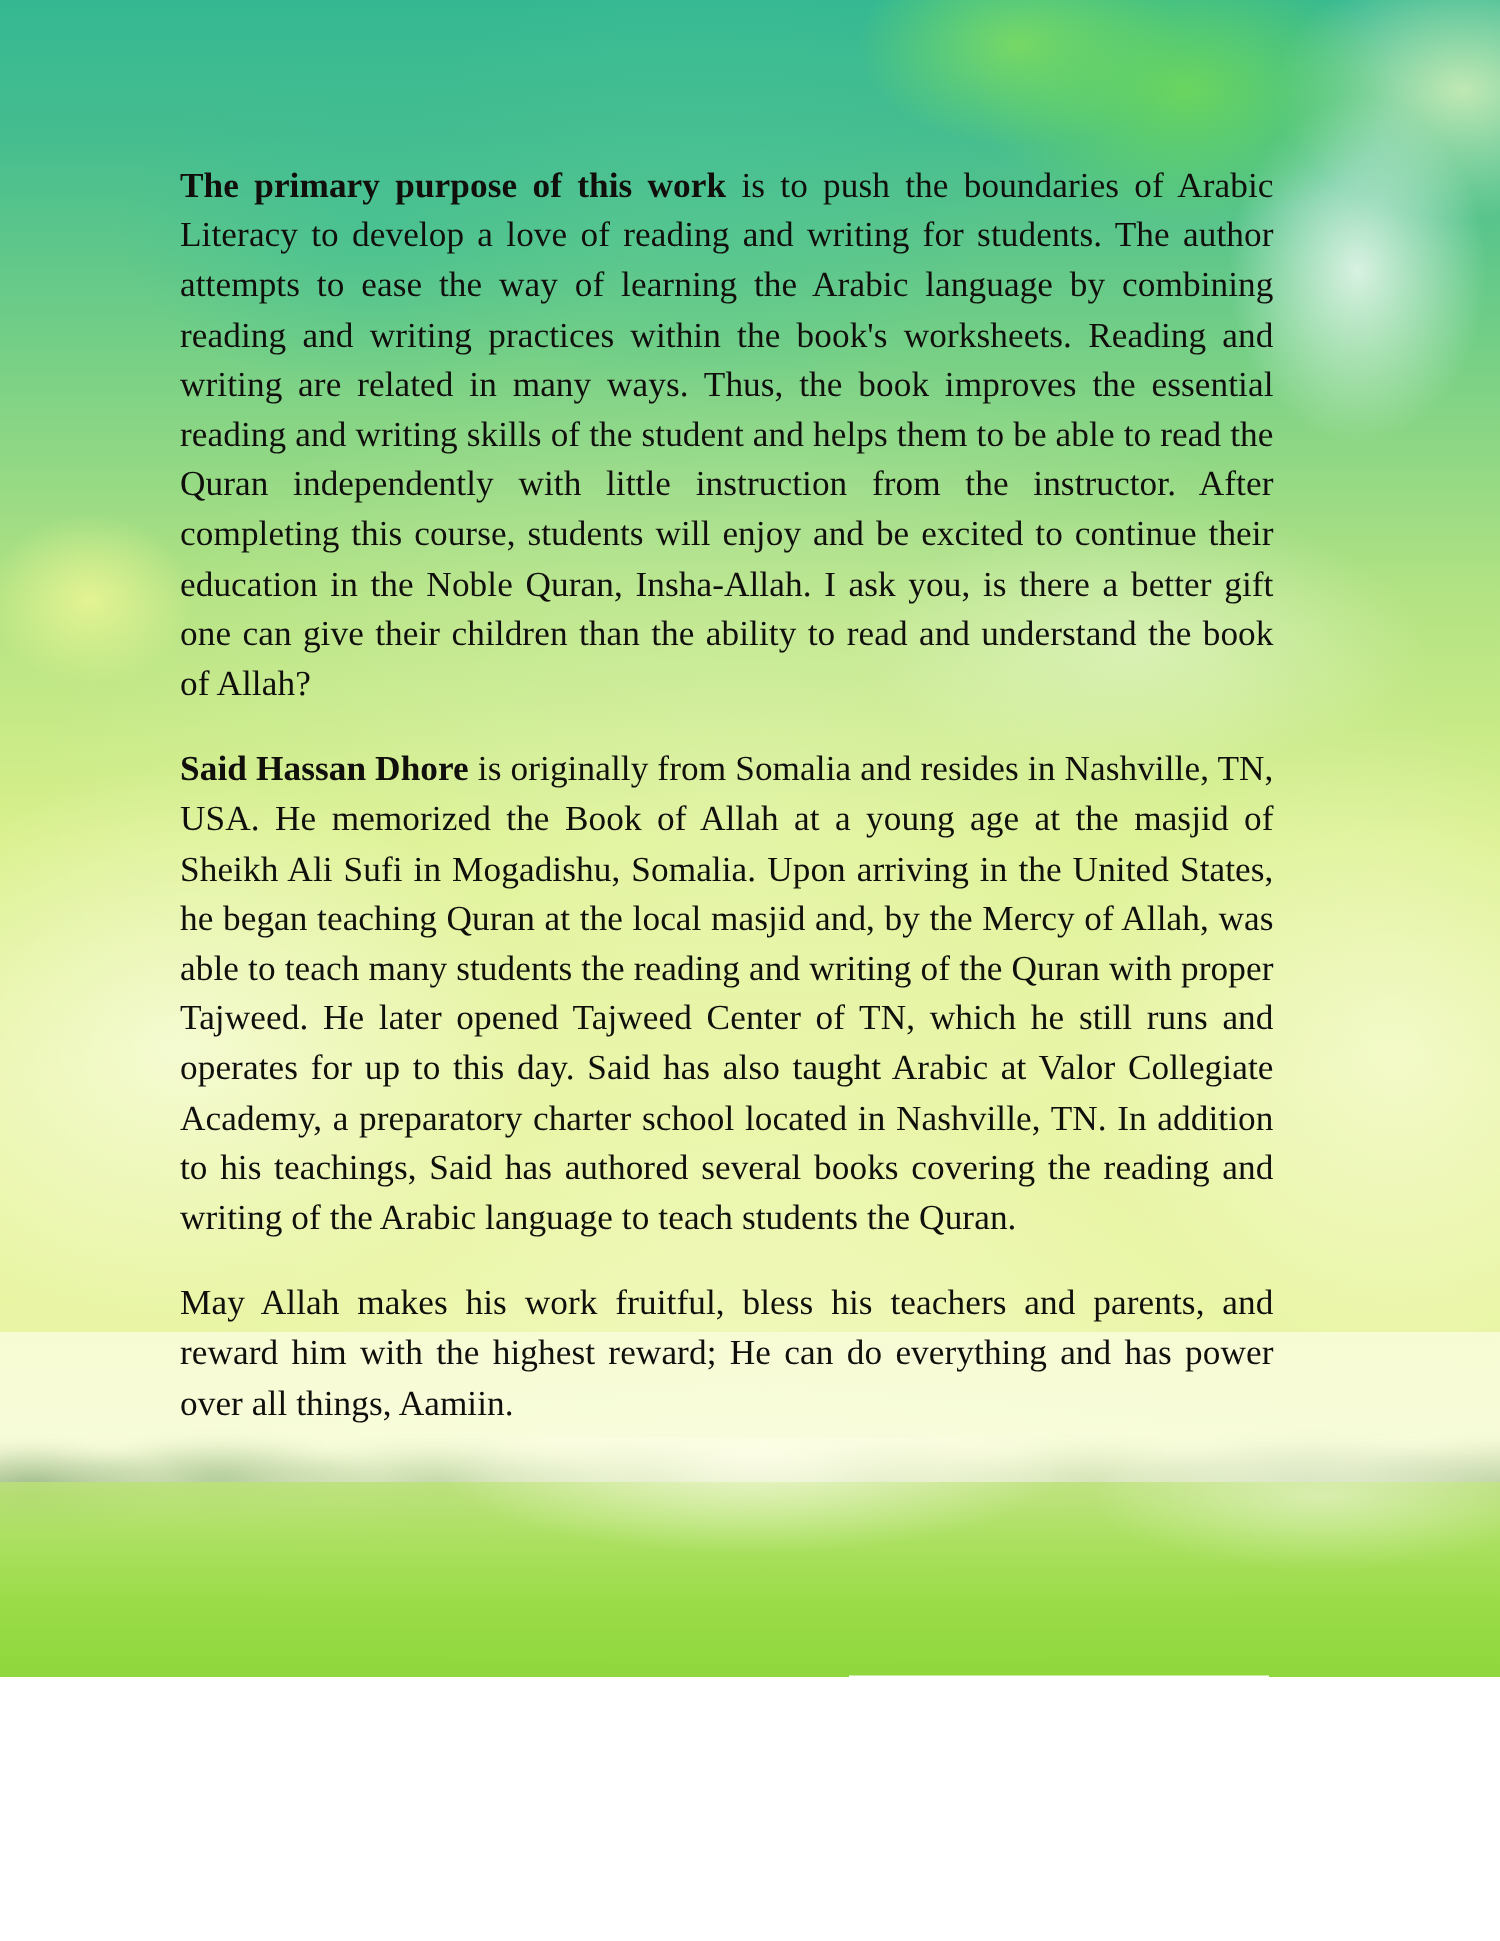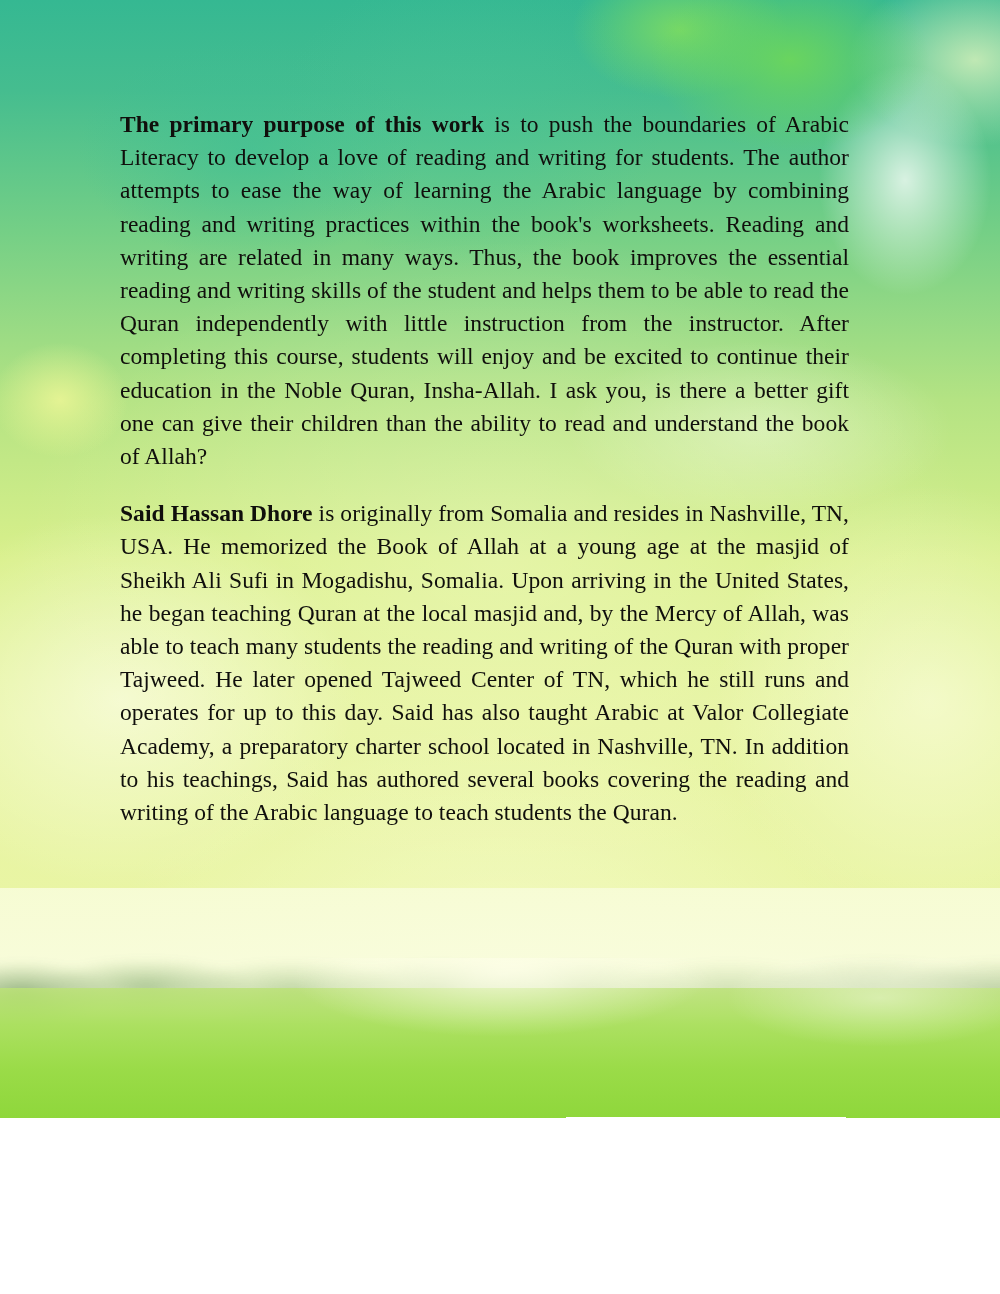--- a/index.html
+++ b/index.html
@@ -242,20 +242,21 @@
 
   <div class="bg-layer bg-bloom"></div>
 
   <div class="text-column">
 
     <p class="para"><span class="lead">The primary purpose of this work</span><span> is to push the boundaries of Arabic Literacy to develop a love of reading and writing for students. The author attempts to ease the way of learning the Arabic language by combining reading and writing practices within the book's worksheets. Reading and writing are related in many ways. Thus, the book improves the essential reading and writing skills of the student and helps them to be able to read the Quran independently with little instruction from the instructor. After completing this course, students will enjoy and be excited to continue their education in the Noble Quran, Insha-Allah. I ask you, is there a better gift one can give their children than the ability to read and understand the book of Allah?</span></p>
 
     <p class="para"><span class="lead">Said Hassan Dhore</span><span> is originally from Somalia and resides in Nashville, TN, USA. He memorized the Book of Allah at a young age at the masjid of Sheikh Ali Sufi in Mogadishu, Somalia. Upon arriving in the United States, he began teaching Quran at the local masjid and, by the Mercy of Allah, was able to teach many students the reading and writing of the Quran with proper Tajweed. He later opened Tajweed Center of TN, which he still runs and operates for up to this day. Said has also taught Arabic at Valor Collegiate Academy, a preparatory charter school located in Nashville, TN. In addition to his teachings, Said has authored several books covering the reading and writing of the Arabic language to teach students the Quran.</span></p>
 
 
+    <p class="para"><span>May Allah makes his work fruitful, bless his teachers and parents, and reward him with the highest reward; He can do everything and has power over all things, Aamiin.</span></p>
 
   </div>
 
   <div class="barcode-box">
 
     <div class="isbn-caption">
       <span class="isbn-word">ISBN</span><span>978-6-1570522-2-2</span>
     </div>
 
     <div class="barcode-area">

